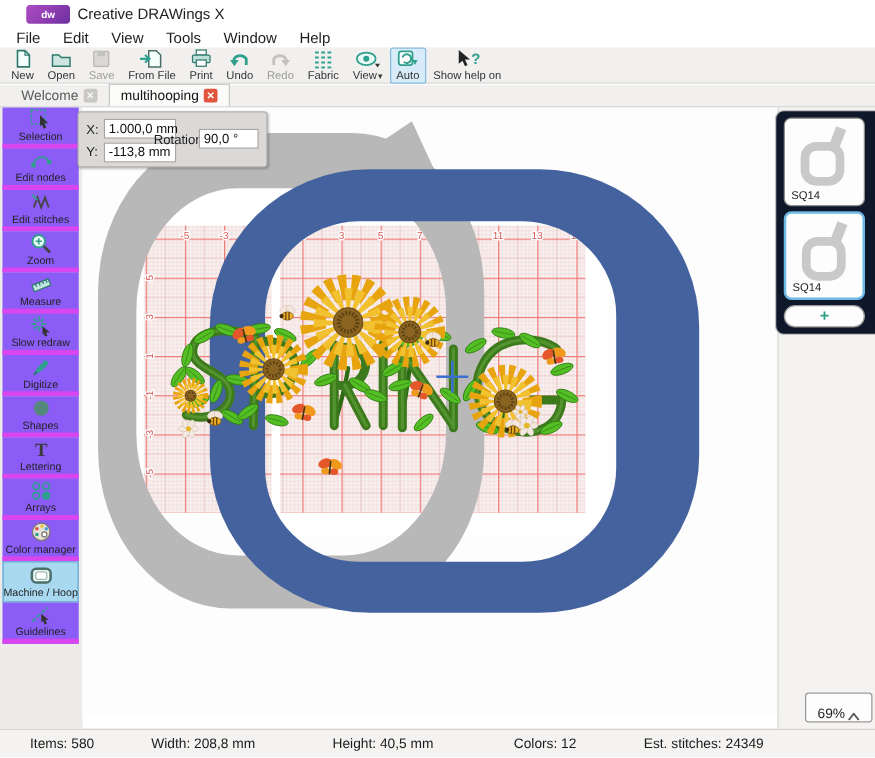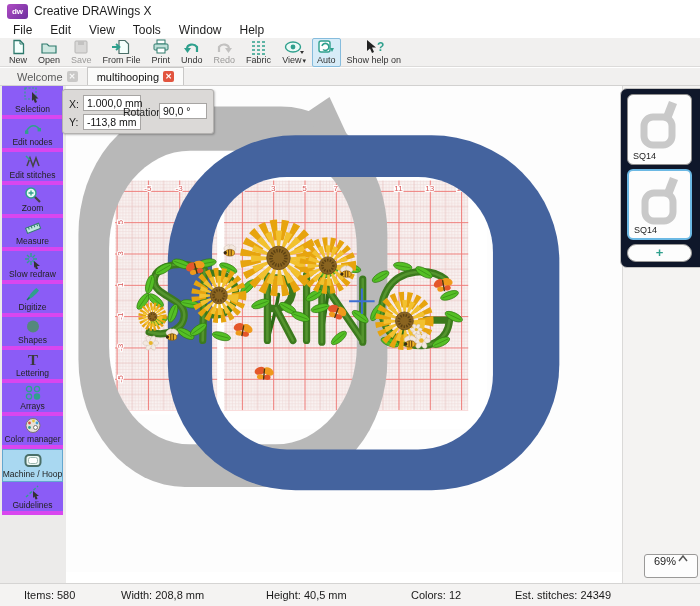--- a/index.html
+++ b/index.html
@@ -1,21 +1,21 @@
 <!DOCTYPE html>
 <html><head>
 <meta charset="utf-8">
 <style>
   html,body{margin:0;padding:0}
   body{width:700px;height:606px;position:relative;overflow:hidden;background:#fff;
        font-family:"Liberation Sans",sans-serif;-webkit-font-smoothing:antialiased}
   .abs{position:absolute}
   
   #titlebar{left:0;top:0;width:700px;height:22px;background:#fff;display:flex;align-items:center}
-  #appicon{width:21px;height:15px;border-radius:3px;margin:0 6px 0 7px;
+  #appicon{width:35px;height:15px;border-radius:3px;margin:0 6px 0 21px;
            background:linear-gradient(135deg,#b04cc4,#6d2f9e);color:#fff;font-size:8px;font-weight:bold;
            display:flex;align-items:center;justify-content:center}
   #apptitle{font-size:12px;color:#1e1e1e}
   
   #menubar{left:0;top:22px;width:700px;height:16px;background:#fff;display:flex;padding-left:4px}
   .menu-item{font-size:12px;color:#1e1e1e;padding:0 9px;line-height:16px}
   
   #toolbar{left:0;top:38px;width:700px;height:29px;background:#f1f0ef;border-bottom:1px solid #dcdbda;
            display:flex;align-items:center;padding-left:4px;box-sizing:border-box}
   .tool{display:flex;flex-direction:column;align-items:center;justify-content:center;height:27px;
@@ -53,21 +53,21 @@
   #hoops-panel{left:620px;top:88px;width:104px;height:180px;background:#0f172a;border:1px solid #c2c1c0;
                border-radius:7px 0 0 7px;box-sizing:border-box;padding:5px 0 0 6px}
   .hoop-card{width:65px;height:71px;background:#fdfdfd;border:1px solid #8f8e8d;border-radius:6px;
              margin-bottom:4px;position:relative;box-sizing:border-box}
   .hoop-card.selected{border:2px solid #6cb9e4}
   .hoop-card .lbl{position:absolute;left:5px;bottom:3px;font-size:9px;color:#222}
   #add-hoop{width:65px;height:18px;background:#fdfdfd;border:1px solid #9a9998;border-radius:9px;
             font-size:13px;font-weight:bold;color:#2fa08d;text-align:center;line-height:16px;box-sizing:border-box}
   
   #zoombox{left:644px;top:554px;width:54px;height:24px;background:#fdfdfd;border:1px solid #9a9998;border-radius:3px;
-           display:flex;align-items:flex-start;justify-content:center;gap:2px;font-size:11px;color:#222;box-sizing:border-box}
+           display:flex;align-items:flex-end;justify-content:center;gap:2px;font-size:11px;color:#222;box-sizing:border-box}
   
   #statusbar{left:0;top:583px;width:700px;height:23px;background:#f4f3f2;border-top:1px solid #d5d4d3;
              display:flex;align-items:center;box-sizing:border-box;font-size:11px;color:#1a1a1a}
   .st{white-space:nowrap}
   #st0{margin-left:24px;width:97px}#st1{width:145px}#st2{width:145px}#st3{width:104px}#st4{flex:1}
 </style>
 </head>
 <body>
 
 <div class="abs" id="titlebar">

